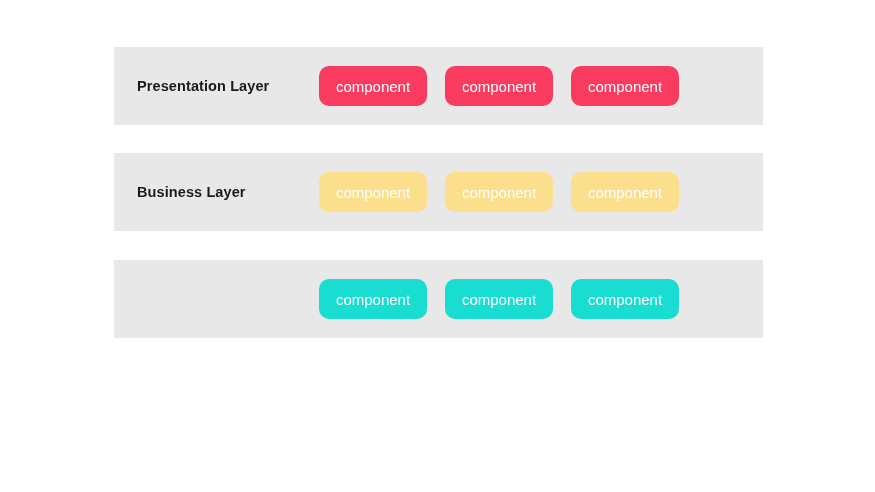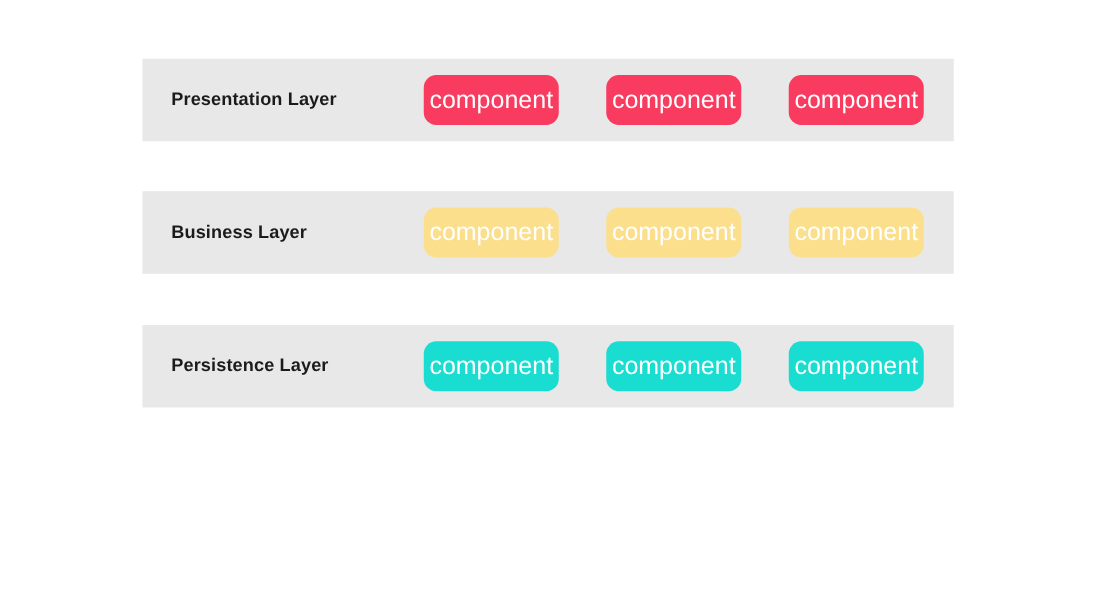--- a/index.html
+++ b/index.html
@@ -12,21 +12,21 @@
     position: relative;
     width: 875px;
     height: 492px;
     background: var(--background, #fff);
     overflow: hidden;
   }
   .band {
     position: absolute;
     left: 114px;
     width: 649px;
-    height: 66px;
+    height: 78px;
     background: var(--band-background, #E9E8E8);
   }
   .band-0 { top: 47px; }
   .band-1 { top: 153px; }
   .band-2 { top: 260px; }
   .band-3 { top: 367px; }
   .band-label {
     position: absolute;
     left: 23px;
     top: 50%;
@@ -46,24 +46,23 @@
     gap: 18px;
     align-items: center;
   }
   .pill {
     width: 108px;
     height: 40px;
     border-radius: 10px;
     display: flex;
     align-items: center;
     justify-content: center;
-    font-size: 20px;
+    font-size: 15px;
     color: var(--component-text, #FFFFFF);
     white-space: nowrap;
-    margin-left: 20px;
   }
   .row-db { gap: 17px; }
   .cylinder {
     width: 110px;
     height: 48px;
     display: block;
   }
   .cylinder path,
   .cylinder ellipse {
     fill: var(--cylinder-fill, #FFFFFF);
@@ -88,21 +87,20 @@
   <div class="band band-1">
     <span class="band-label">Business Layer</span>
     <div class="row">
       <div class="pill" style="background-color: rgb(251, 223, 140);">component</div>
       <div class="pill" style="background-color: rgb(251, 223, 140);">component</div>
       <div class="pill" style="background-color: rgb(251, 223, 140);">component</div>
     </div>
   </div>
 
   <div class="band band-2">
-    <span class="band-label">Persistence Layer</span>
     <div class="row">
       <div class="pill" style="background-color: rgb(25, 221, 209);">component</div>
       <div class="pill" style="background-color: rgb(25, 221, 209);">component</div>
       <div class="pill" style="background-color: rgb(25, 221, 209);">component</div>
     </div>
   </div>
 
 
 </div>
 

